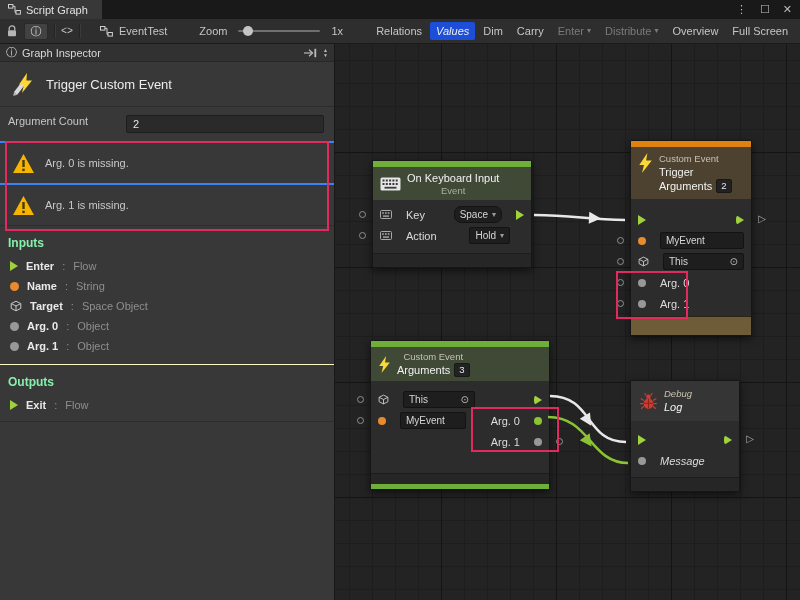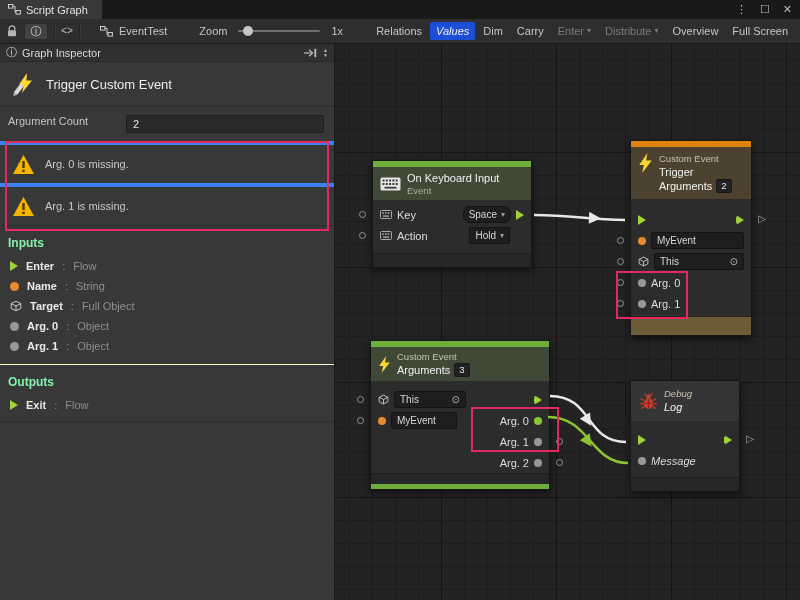--- a/index.html
+++ b/index.html
@@ -28,21 +28,21 @@
   .inspector { position:absolute; left:0; top:44px; width:335px; height:556px; background:#383838; border-right:1px solid #181818; z-index:10; color:#cfcfcf; }
   .insp-head { height:18px; background:#313131; border-bottom:1px solid #282828; display:flex; align-items:center; gap:5px; padding:0 6px; font-size:11px; color:#d8d8d8; }
   .insp-head .spacer { flex:1; }
   .updn { display:flex; flex-direction:column; font-size:5px; color:#bbb; line-height:5px; }
   .insp-title { display:flex; align-items:center; gap:10px; padding:9px 10px; border-bottom:1px solid #2d2d2d; }
   .insp-title .t { font-size:13px; color:#ececec; }
   .argrow { display:flex; align-items:flex-start; padding:8px 10px 8px 8px; }
   .argrow .lbl { width:118px; font-size:11px; color:#c6c6c6; }
   .argrow .field { flex:1; height:18px; background:#2a2a2a; border:1px solid #1e1e1e; border-radius:2px; color:#e6e6e6; font-size:11px; padding:1px 6px; line-height:14px; }
   .warnwrap { border-bottom:1px solid #2d2d2d; }
-  .warnrow { display:flex; align-items:center; gap:10px; height:42px; padding:0 12px; border-top:4px solid #3b82f6; font-size:11px; color:#c9c9c9; }
+  .warnrow { display:flex; align-items:center; gap:10px; height:42px; padding:0 12px; border-top:2px solid #3b82f6; font-size:11px; color:#c9c9c9; }
   .sect-head { padding:10px 8px 6px; font-size:12px; font-weight:700; color:#86efac; }
   .iorow { display:flex; align-items:center; gap:8px; height:20px; padding:0 8px 0 10px; font-size:11px; }
   .iorow .nm { color:#e9e9e9; font-weight:700; }
   .iorow .tp, .iorow .sep { color:#8f8f8f; }
   .outputs-block { border-top:1px solid #fef9c3; margin-top:8px; }
   .outputs-end { border-top:1px solid #2d2d2d; margin-top:6px; }
 
   .dot { width:9px; height:9px; border-radius:50%; display:inline-block; flex:none; }
   .dot.orange { background:#e88a2e; }
   .dot.gray { background:#989898; }
@@ -59,28 +59,28 @@
       linear-gradient(#1d1d1d 1px, transparent 1px),
       linear-gradient(90deg,#1d1d1d 1px, transparent 1px);
     background-size:115px 115px,115px 115px,23px 23px,23px 23px;
     background-position:-9px -7px,-9px -7px,-9px -7px,-9px -7px; }
 
   .node { position:absolute; background:#2c2c2c; border:1px solid #161616; border-radius:2px; box-shadow:0 3px 9px rgba(0,0,0,.55); z-index:3; font-size:11px; color:#dcdcdc; }
   .stripe { height:6px; }
   .stripe.green { background:#6fae38; }
   .stripe.orange { background:#e0820f; }
   .nhead { display:flex; align-items:center; gap:6px; padding:4px 7px; }
-  .nhead.greenish { background:#3f4935; }
+  .nhead.greenish { background:#3f4935;text-align:center; }
   .nhead.brownish { background:#4d4230; }
   .nhead.plain { background:#353535; }
   .ntitle { font-size:11px; color:#f2f2f2; line-height:14px; }
   .nsub { font-size:9.5px; color:#aab3a0; line-height:11px; }
   .ncat { font-size:9.5px; color:#c9c2b2; line-height:12px; }
   .badge { display:inline-block; background:#222; border:1px solid #181818; border-radius:2px; padding:0 4px; font-size:9.5px; color:#e8e8e8; line-height:12px; margin-left:4px; vertical-align:1px; }
-  .nrow { display:flex; align-items:center; gap:5px; height:21px; padding:0 7px; position:relative; }
+  .nrow { display:flex; align-items:center; gap:14px; height:21px; padding:0 7px; position:relative; }
   .nfield { background:#1e1e1e; border:1px solid #131313; border-radius:2px; padding:1px 5px; font-size:10px; color:#d6d6d6; line-height:13px; display:flex; align-items:center; gap:4px; }
   .oport { position:absolute; width:7px; height:7px; border:1.5px solid #8f8f8f; border-radius:50%; background:transparent; }
   .playtri { position:absolute; color:#a9a9a9; font-size:10px; line-height:10px; top:5px; }
   .pright { margin-left:auto;border-radius:7px; }
 
   .annot { position:absolute; border:2px solid #e22a60; z-index:15; pointer-events:none; }
   .wires { position:absolute; left:335px; top:44px; width:465px; height:556px; z-index:6; pointer-events:none; }
 </style>
 </head>
 <body>
@@ -203,21 +203,21 @@
     <span class="nm">Name</span>
     <span class="sep">:</span>
     <span class="tp">String</span>
   </div>
   <div class="iorow">
     <svg width="12" height="12" viewBox="0 0 12 12">
         <path d="M6 1.2 L10.8 3.6 V8.4 L6 10.8 L1.2 8.4 V3.6 Z M1.2 3.6 L6 6 L10.8 3.6 M6 6 V10.8" fill="none" stroke="#c9c9c9" stroke-width="1"></path>
       </svg>
     <span class="nm">Target</span>
     <span class="sep">:</span>
-    <span class="tp">Full Object</span>
+    <span class="tp">Space Object</span>
   </div>
   <div class="iorow">
     <span class="dot gray"></span>
     <span class="nm">Arg. 0</span>
     <span class="sep">:</span>
     <span class="tp">Object</span>
   </div>
   <div class="iorow">
     <span class="dot gray"></span>
     <span class="nm">Arg. 1</span>
@@ -374,25 +374,20 @@
         <span class="dot orange sm"></span>
         <div class="nfield" style="width:66px;">MyEvent</div>
         <span class="pright">Arg. 0</span>
         <span class="dot green sm"></span>
       </div>
       <div class="nrow" style="justify-content:flex-end;">
         <span>Arg. 1</span>
         <span class="dot gray sm"></span>
         <span class="oport" style="right:-14px;top:7px;"></span>
       </div>
-      <div class="nrow" style="justify-content:flex-end;">
-        <span>Arg. 2</span>
-        <span class="dot gray sm"></span>
-        <span class="oport" style="right:-14px;top:7px;"></span>
-      </div>
     </div>
     <div style="position:absolute;left:0;right:0;bottom:0;height:16px;background:#262626;border-top:1px solid #1c1c1c;border-bottom:5px solid #6fae38;"></div>
   </div>
 
   <div class="node" style="left:295px;top:336px;width:110px;height:112px;font-style:italic;">
     <div class="nhead plain" style="padding:7px 8px;">
       <svg width="19" height="19" viewBox="0 0 18 18">
         <path d="M6.8 3.2 L5.4 1.4 M11.2 3.2 L12.6 1.4 M4.6 8 L1.6 6.2 M4.6 11 H1 M4.8 13.6 L2 15.8 M13.4 8 L16.4 6.2 M13.4 11 H17 M13.2 13.6 L16 15.8" stroke="#cf3b30" stroke-width="1.2" fill="none"></path>
         <circle cx="9" cy="4.6" r="2.2" fill="#cf3b30"></circle>
         <ellipse cx="9" cy="11" rx="4.6" ry="5" fill="#cf3b30"></ellipse>

